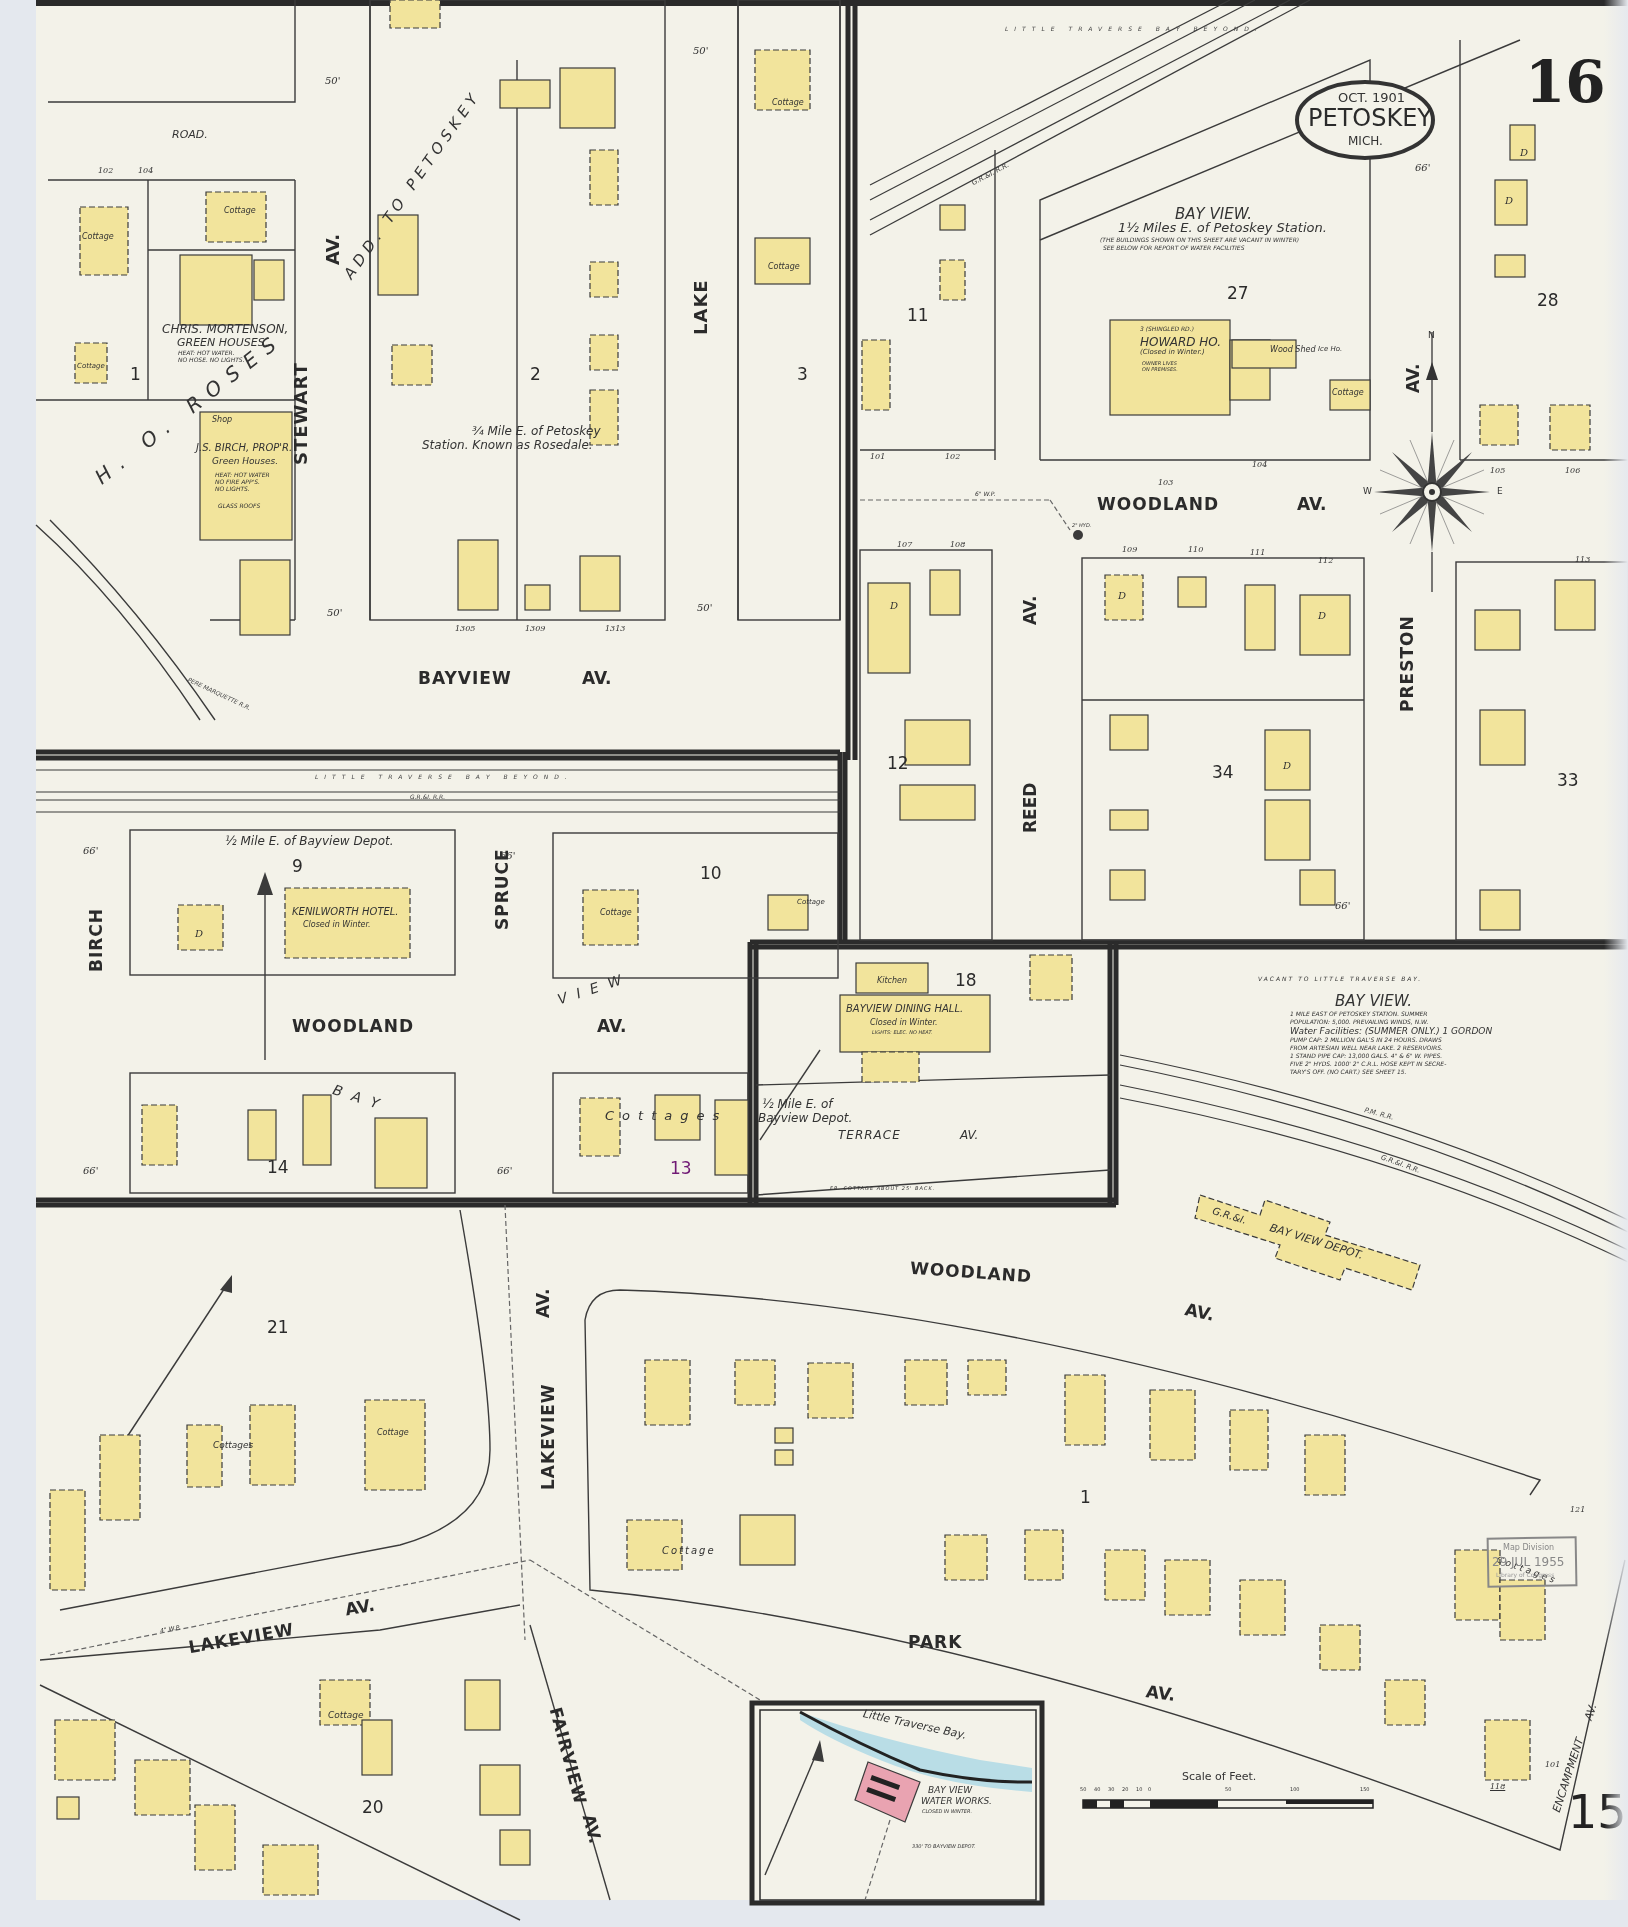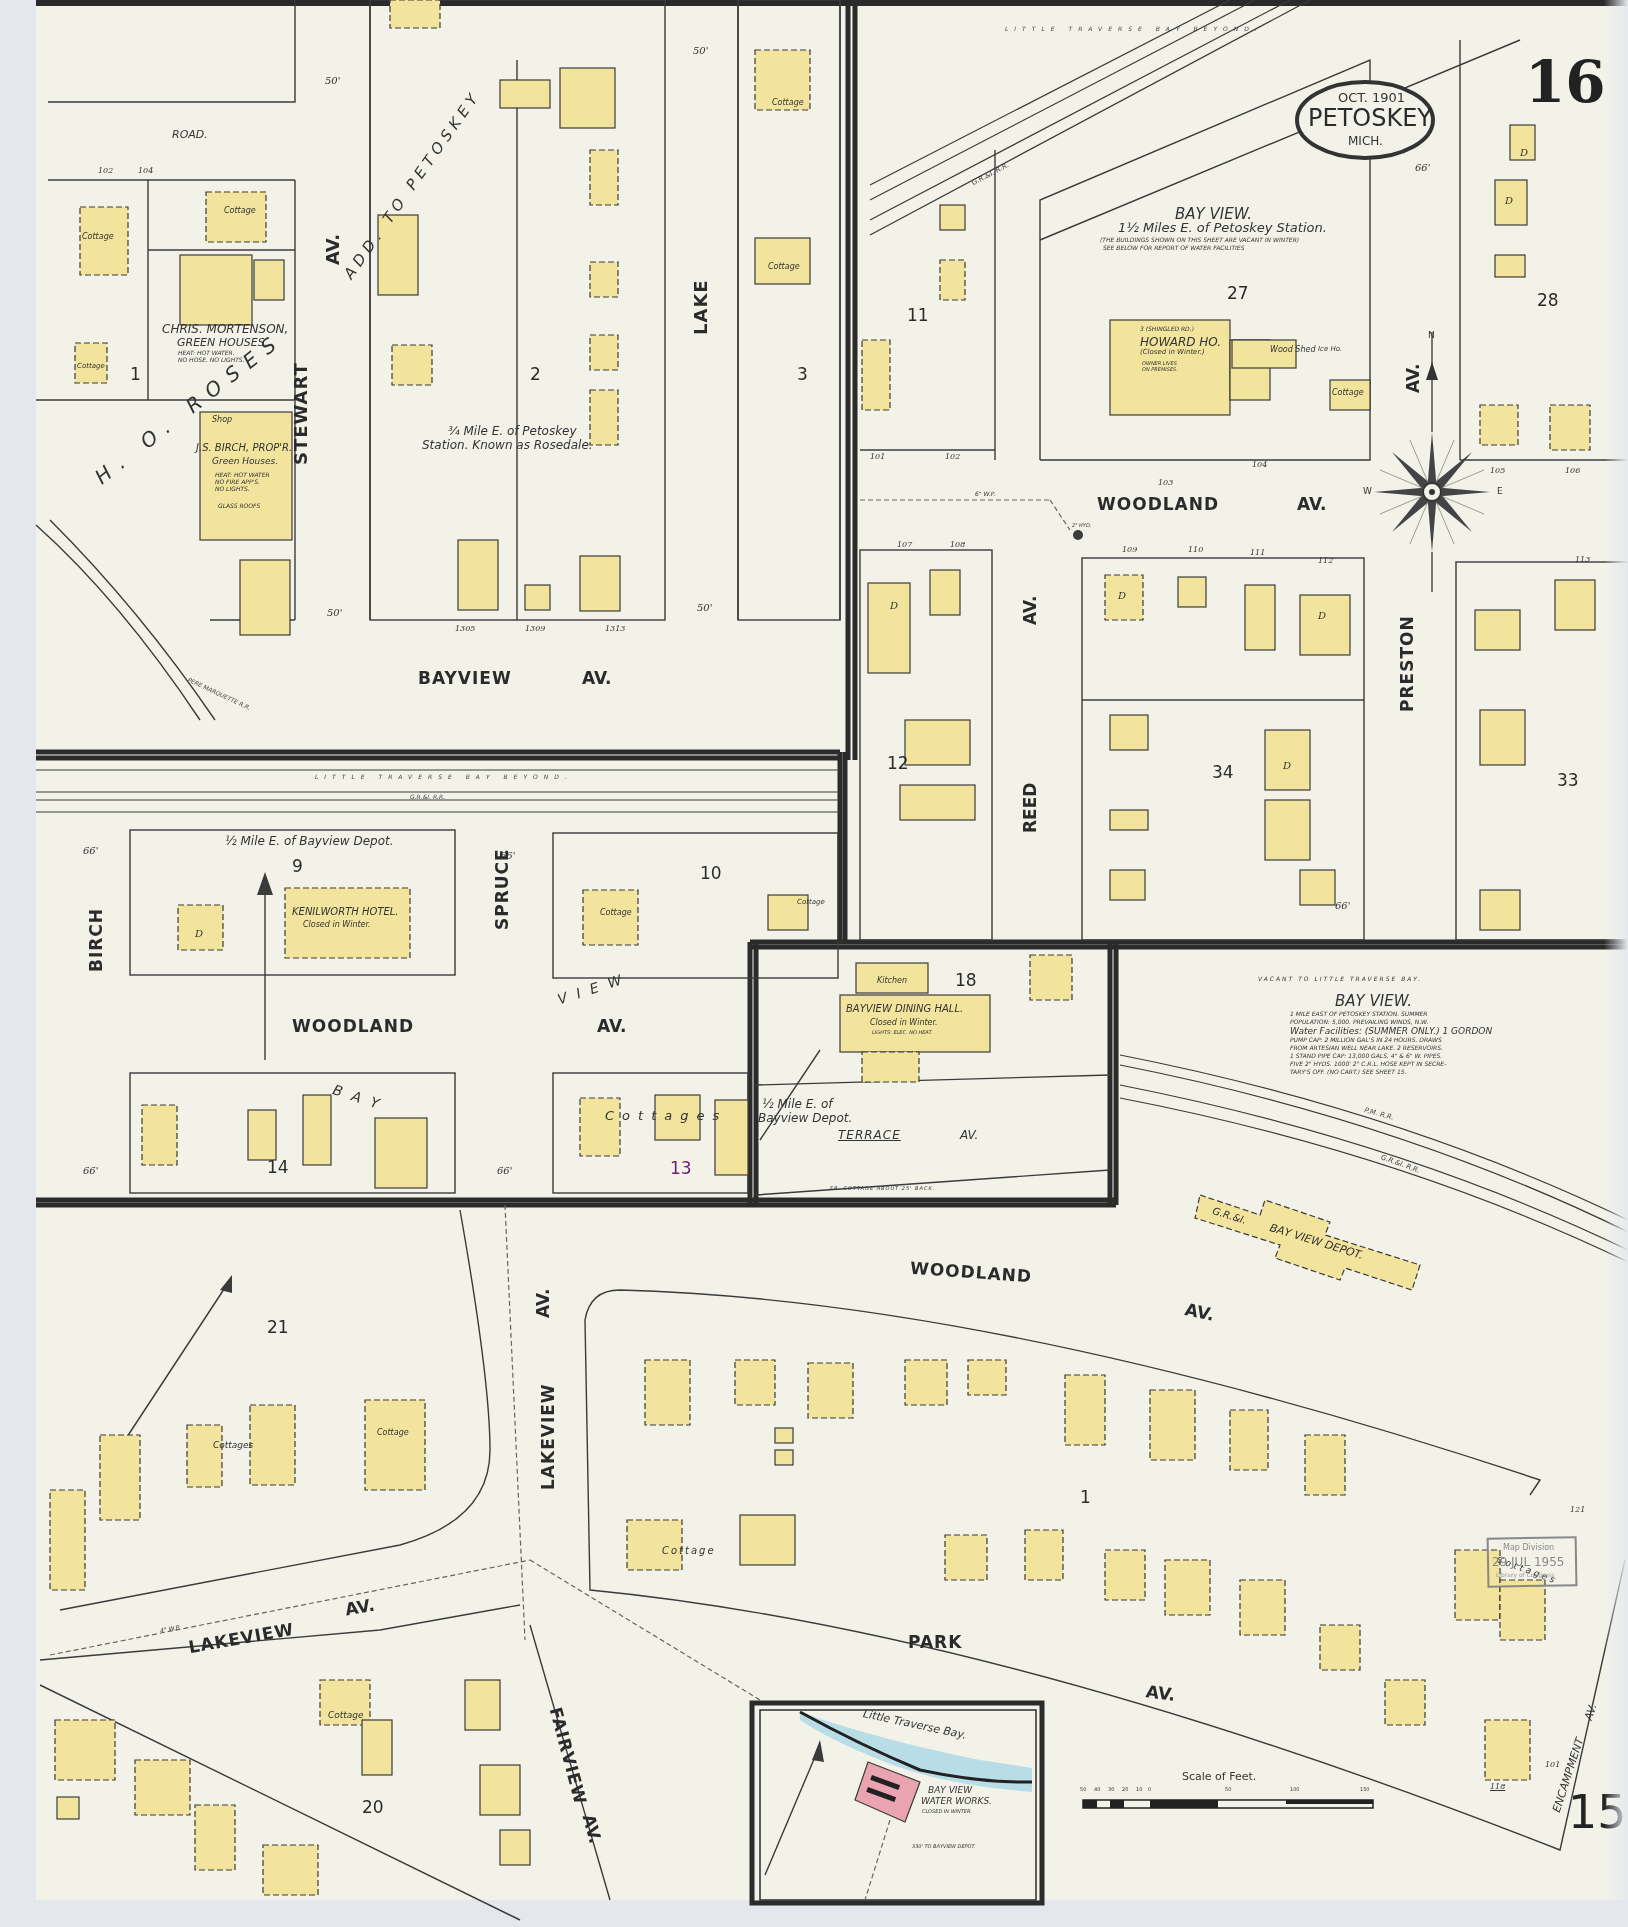--- a/index.html
+++ b/index.html
@@ -300,21 +300,21 @@
 
   <div style="position:absolute;left:1428px;top:330px;font:9px 'DejaVu Sans',sans-serif;color:#333;">N</div>
   <div style="position:absolute;left:1497px;top:486px;font:9px 'DejaVu Sans',sans-serif;color:#333;">E</div>
   <div style="position:absolute;left:1363px;top:486px;font:9px 'DejaVu Sans',sans-serif;color:#333;">W</div>
 
   <div style="position:absolute;left:1175px;top:205px;font:italic 15px 'DejaVu Sans',sans-serif;color:#333;">BAY VIEW.</div>
   <div style="position:absolute;left:1118px;top:220px;font:italic 13px 'DejaVu Sans',sans-serif;color:#333;">1½ Miles E. of Petoskey Station.</div>
   <div style="position:absolute;left:1100px;top:236px;font:italic 6px 'DejaVu Sans',sans-serif;color:#333;">(THE BUILDINGS SHOWN ON THIS SHEET ARE VACANT IN WINTER)</div>
   <div style="position:absolute;left:1103px;top:244px;font:italic 6px 'DejaVu Sans',sans-serif;color:#333;">SEE BELOW FOR REPORT OF WATER FACILITIES</div>
 
-  <div style="position:absolute;left:448px;top:424px;font:italic 12px 'DejaVu Sans',sans-serif;color:#333;">¾ Mile E. of Petoskey</div>
+  <div style="position:absolute;left:472px;top:424px;font:italic 12px 'DejaVu Sans',sans-serif;color:#333;">¾ Mile E. of Petoskey</div>
   <div style="position:absolute;left:422px;top:438px;font:italic 12px 'DejaVu Sans',sans-serif;color:#333;">Station. Known as Rosedale.</div>
 
   <div style="position:absolute;left:225px;top:834px;font:italic 12px 'DejaVu Sans',sans-serif;color:#333;">½ Mile E. of Bayview Depot.</div>
   <div style="position:absolute;left:762px;top:1097px;font:italic 12px 'DejaVu Sans',sans-serif;color:#333;">½ Mile E. of</div>
   <div style="position:absolute;left:758px;top:1111px;font:italic 12px 'DejaVu Sans',sans-serif;color:#333;">Bayview Depot.</div>
 
   <div style="position:absolute;left:1258px;top:975px;font:italic 6px 'DejaVu Sans',sans-serif;color:#333;letter-spacing:2px;">VACANT  TO  LITTLE  TRAVERSE  BAY.</div>
   <div style="position:absolute;left:1335px;top:992px;font:italic 15px 'DejaVu Sans',sans-serif;color:#333;">BAY VIEW.</div>
   <div style="position:absolute;left:1290px;top:1010px;font:italic 6px/8px 'DejaVu Sans',sans-serif;color:#333;">
     <div>1 MILE EAST OF PETOSKEY STATION. SUMMER</div>
@@ -336,21 +336,21 @@
   <div style="position:absolute;left:1097px;top:494px;font:bold 17px 'DejaVu Sans',sans-serif;color:#2b2b2b;letter-spacing:1px;">WOODLAND</div>
   <div style="position:absolute;left:1297px;top:494px;font:bold 17px 'DejaVu Sans',sans-serif;color:#2b2b2b;">AV.</div>
   <div style="position:absolute;left:1020px;top:833px;transform:rotate(-90deg);transform-origin:left top;font:bold 17px 'DejaVu Sans',sans-serif;color:#2b2b2b;">REED</div>
   <div style="position:absolute;left:1020px;top:625px;transform:rotate(-90deg);transform-origin:left top;font:bold 17px 'DejaVu Sans',sans-serif;color:#2b2b2b;">AV.</div>
   <div style="position:absolute;left:1397px;top:712px;transform:rotate(-90deg);transform-origin:left top;font:bold 17px 'DejaVu Sans',sans-serif;color:#2b2b2b;letter-spacing:1px;">PRESTON</div>
   <div style="position:absolute;left:1403px;top:393px;transform:rotate(-90deg);transform-origin:left top;font:bold 17px 'DejaVu Sans',sans-serif;color:#2b2b2b;">AV.</div>
   <div style="position:absolute;left:86px;top:972px;transform:rotate(-90deg);transform-origin:left top;font:bold 17px 'DejaVu Sans',sans-serif;color:#2b2b2b;letter-spacing:1px;">BIRCH</div>
   <div style="position:absolute;left:492px;top:930px;transform:rotate(-90deg);transform-origin:left top;font:bold 17px 'DejaVu Sans',sans-serif;color:#2b2b2b;letter-spacing:1px;">SPRUCE</div>
   <div style="position:absolute;left:292px;top:1016px;font:bold 17px 'DejaVu Sans',sans-serif;color:#2b2b2b;letter-spacing:1px;">WOODLAND</div>
   <div style="position:absolute;left:597px;top:1016px;font:bold 17px 'DejaVu Sans',sans-serif;color:#2b2b2b;">AV.</div>
-  <div style="position:absolute;left:838px;top:1128px;font:italic 12px 'DejaVu Sans',sans-serif;color:#333;letter-spacing:1px;text-decoration:underline;">TERRACE</div>
+  <div style="position:absolute;left:838px;top:1128px;font:italic 12px 'DejaVu Sans',sans-serif;color:#333;letter-spacing:1px;">TERRACE</div>
   <div style="position:absolute;left:960px;top:1128px;font:italic 12px 'DejaVu Sans',sans-serif;color:#333;">AV.</div>
   <div style="position:absolute;left:910px;top:1262px;transform:rotate(4deg);font:bold 17px 'DejaVu Sans',sans-serif;color:#2b2b2b;letter-spacing:1px;">WOODLAND</div>
   <div style="position:absolute;left:1185px;top:1302px;transform:rotate(12deg);font:bold 17px 'DejaVu Sans',sans-serif;color:#2b2b2b;">AV.</div>
   <div style="position:absolute;left:538px;top:1490px;transform:rotate(-90deg);transform-origin:left top;font:bold 17px 'DejaVu Sans',sans-serif;color:#2b2b2b;letter-spacing:1px;">LAKEVIEW</div>
   <div style="position:absolute;left:533px;top:1318px;transform:rotate(-90deg);transform-origin:left top;font:bold 17px 'DejaVu Sans',sans-serif;color:#2b2b2b;">AV.</div>
   <div style="position:absolute;left:188px;top:1628px;transform:rotate(-10deg);font:bold 17px 'DejaVu Sans',sans-serif;color:#2b2b2b;letter-spacing:1px;">LAKEVIEW</div>
   <div style="position:absolute;left:345px;top:1597px;transform:rotate(-10deg);font:bold 17px 'DejaVu Sans',sans-serif;color:#2b2b2b;">AV.</div>
   <div style="position:absolute;left:565px;top:1705px;transform:rotate(75deg);transform-origin:left top;font:bold 17px 'DejaVu Sans',sans-serif;color:#2b2b2b;letter-spacing:1px;">FAIRVIEW</div>
   <div style="position:absolute;left:598px;top:1812px;transform:rotate(75deg);transform-origin:left top;font:bold 17px 'DejaVu Sans',sans-serif;color:#2b2b2b;">AV.</div>
   <div style="position:absolute;left:908px;top:1632px;font:bold 17px 'DejaVu Sans',sans-serif;color:#2b2b2b;letter-spacing:1px;">PARK</div>

